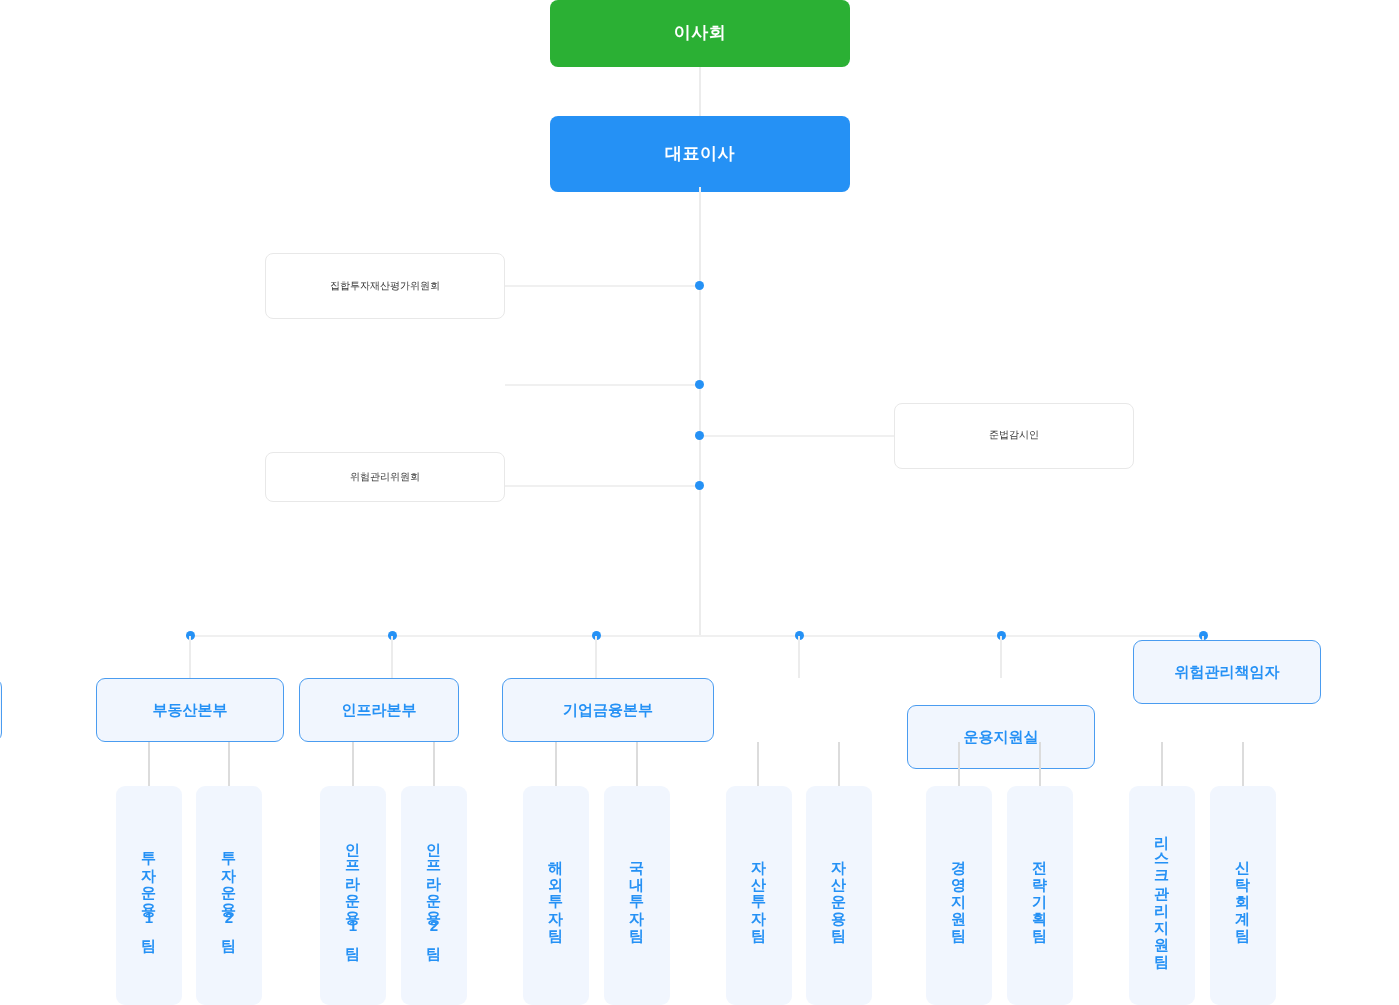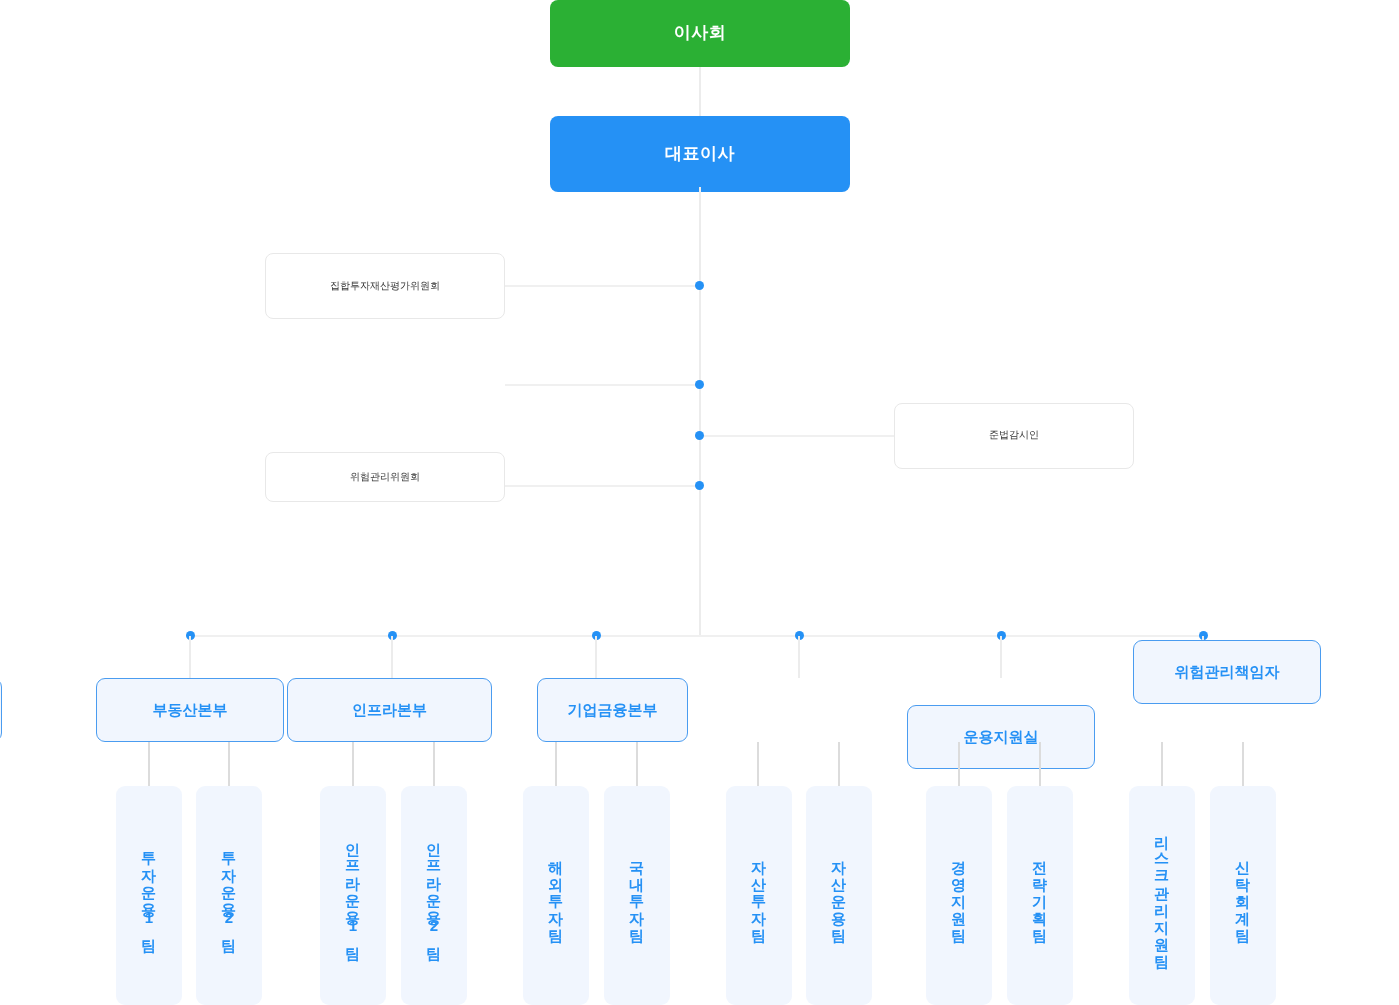--- a/index.html
+++ b/index.html
@@ -169,24 +169,24 @@
   <div class="vline" style="left:595px; top:636px; height:42px;"></div>
   <div class="vline" style="left:798px; top:636px; height:42px;"></div>
   <div class="vline" style="left:1000px; top:636px; height:42px;"></div>
   <div class="vline" style="left:1202px; top:636px; height:42px;"></div>
 
   <div class="edge-stub" style="left:-60px; top:678px; width:62px; height:64px;"></div>
 
   <div class="node node-dept" style="left:96px; top:678px; width:188px; height:64px;">
     <span>부동산본부</span>
   </div>
-  <div class="node node-dept" style="left:287px; top:678px; width:205px; height:64px;">
+  <div class="node node-dept" style="left:299px; top:678px; width:160px; height:64px;">
     <span>인프라본부</span>
   </div>
-  <div class="node node-dept" style="left:502px; top:678px; width:151px; height:64px;margin-left:35px;">
+  <div class="node node-dept" style="left:502px; top:678px; width:212px; height:64px;">
     <span>기업금융본부</span>
   </div>
   <div class="node node-dept" style="left:907px; top:678px; width:188px; height:64px;margin-top:27px;">
     <span>운용지원실</span>
   </div>
   <div class="node node-dept" style="left:1109px; top:640px; width:188px; height:64px;margin-left:24px;">
     <span>위험관리책임자</span>
   </div>
 
   <div class="vline-gray" style="left:148px; top:742px; height:44px;"></div>

